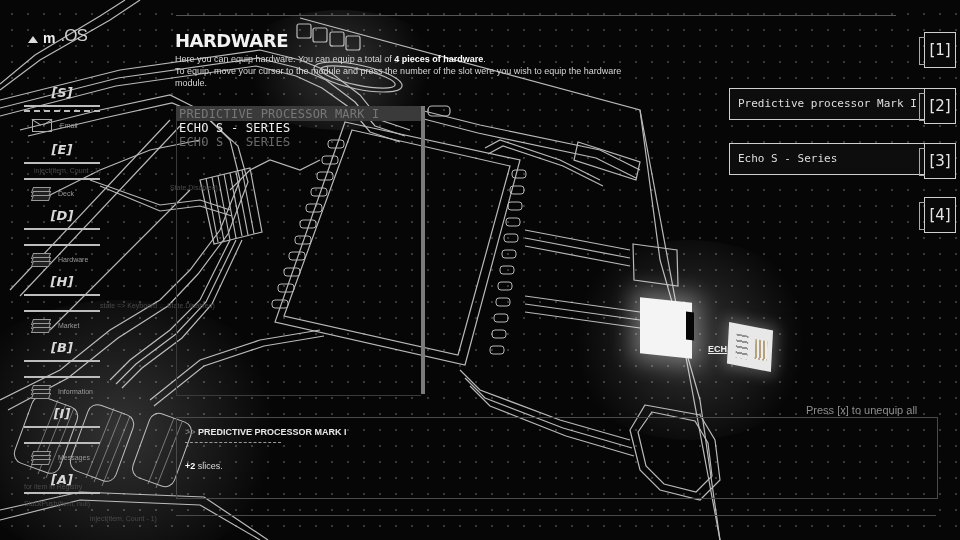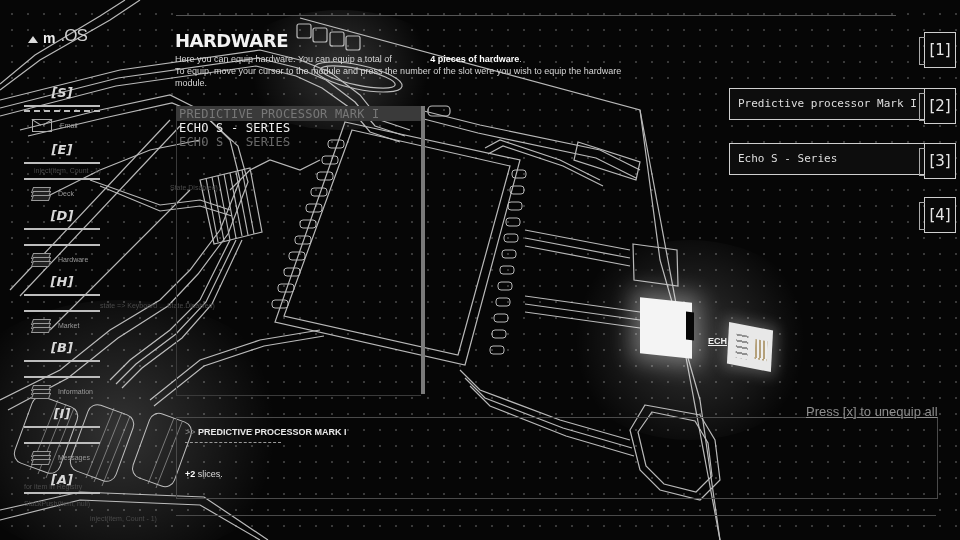--- a/index.html
+++ b/index.html
@@ -42,21 +42,21 @@
   .ico-mail:before { left:-1px; transform:rotate(32deg); transform-origin:left top; }
   .ico-mail:after { right:-1px; transform:rotate(-32deg); transform-origin:right top; }
   .ico-stack { width:18px; height:12px; position:relative; }
   .ico-stack span { position:absolute; left:0; width:16px; height:4px; border:1px solid #999; background:#222; transform:skewX(-20deg); }
   .ghost { position:absolute; font-size:7px; color:#4a4a4a; z-index:4; white-space:nowrap; }
 
   
   .hdr-line { position:absolute; left:176px; top:15px; width:720px; border-top:1px solid #555; z-index:5; }
   .title { left:175px; top:30px; font-family:"DejaVu Sans", sans-serif; font-weight:bold; font-size:18px; color:#f2f2f2; letter-spacing:-0.5px; }
   .desc { left:175px; top:53px; width:480px; font-size:9px; line-height:12px; color:#d6d6d6; }
-  .desc b { color:#fff;margin-left:36px; }
+  .desc b { color:#fff; }
 
   
   .listbox { left:176px; top:106px; width:244px; height:288px; border:1px solid #3a3a3a; border-right:none; z-index:4; }
   .vdiv { position:absolute; left:421px; top:106px; width:4px; height:288px; background:#7a7a7a; z-index:4; }
   .hw-row { font-family:"DejaVu Sans Mono", monospace; font-size:12px; height:14px; line-height:14px; padding-left:2px; letter-spacing:0.2px; }
   .hw-row.hdr { background:#3a3a3a; color:#777; }
   .hw-row.sel { color:#f0f0f0; }
   .hw-row.dim { color:#6a6a6a; }
 
   
@@ -64,32 +64,32 @@
             font-family:"DejaVu Sans", sans-serif; font-size:15px; color:#e6e6e6; display:flex; align-items:center; justify-content:center; }
   .slot-n:before { content:""; position:absolute; left:-6px; top:4px; width:5px; height:26px; border:1px solid #aaa; border-right:none; }
   .slot-box { position:absolute; left:729px; width:200px; height:32px; border:1px solid #cfcfcf; background:#0d0d0d; z-index:6;
               font-family:"DejaVu Sans Mono", monospace; font-size:11px; color:#dedede; padding:4px 8px; box-sizing:border-box; line-height:12px; display:flex; align-items:center; }
 
   
   .detail { left:176px; top:417px; width:760px; height:80px; border:1px solid #4a4a4a; border-top:1px solid #4a4a4a; z-index:4; }
   .d-title { position:absolute; left:8px; top:9px; font-size:9px; color:#e8e8e8; font-weight:bold; }
   .d-title .pre { color:#888; font-weight:normal; }
   .d-dash { position:absolute; left:8px; top:24px; width:96px; border-top:1px dashed #999; }
-  .d-body { position:absolute; left:8px; top:43px; font-size:9px; color:#ddd;margin-top:8px; }
+  .d-body { position:absolute; left:8px; top:43px; font-size:9px; color:#ddd; }
   .d-body b { color:#fff; }
-  .unequip { left:806px; top:404px; font-size:13px; color:#8e8e8e; z-index:6;text-decoration:underline; }
+  .unequip { left:806px; top:404px; font-size:11px; color:#8e8e8e; z-index:6; }
   .bot-line { position:absolute; left:176px; top:515px; width:760px; border-top:1px solid #4a4a4a; z-index:4; }
 
   
   .chip-glow { position:absolute; left:640px; top:300px; width:52px; height:56px; background:#f4f4f4; box-shadow:0 0 22px 8px rgba(255,255,255,0.35); transform:skewY(6deg); z-index:3; }
   .chip-notch { position:absolute; left:686px; top:312px; width:8px; height:28px; background:#060606; z-index:3; transform:skewY(6deg); }
   .card { position:absolute; left:728px; top:326px; width:44px; height:42px; background:#e8e8e8; transform:skewY(8deg) rotate(3deg); z-index:3; box-shadow:0 0 14px 4px rgba(255,255,255,0.25); }
   .card .g { position:absolute; right:5px; top:12px; width:12px; height:20px; background:repeating-linear-gradient(90deg,#b4a07a 0 2px,#eee 2px 4px); }
   .card .d { position:absolute; left:8px; top:10px; width:12px; height:24px; background:repeating-linear-gradient(180deg,#555 0 2px,transparent 2px 6px); opacity:0.6;}
-  .ec { left:708px; top:336px; font-size:9px; color:#eee; font-weight:bold; z-index:6;text-decoration:underline; }
+  .ec { left:708px; top:344px; font-size:9px; color:#eee; font-weight:bold; z-index:6;text-decoration:underline; }
 </style>
 </head>
 <body>
 
 <div class="dots"></div>
 <div class="glow" style="left:-60px;top:300px;width:360px;height:260px;"></div>
 <div class="glow" style="left:560px;top:240px;width:260px;height:200px;"></div>
 <div class="glow" style="left:230px;top:10px;width:220px;height:120px;"></div>
 
 <svg class="wire" width="960" height="540" viewBox="0 0 960 540">

